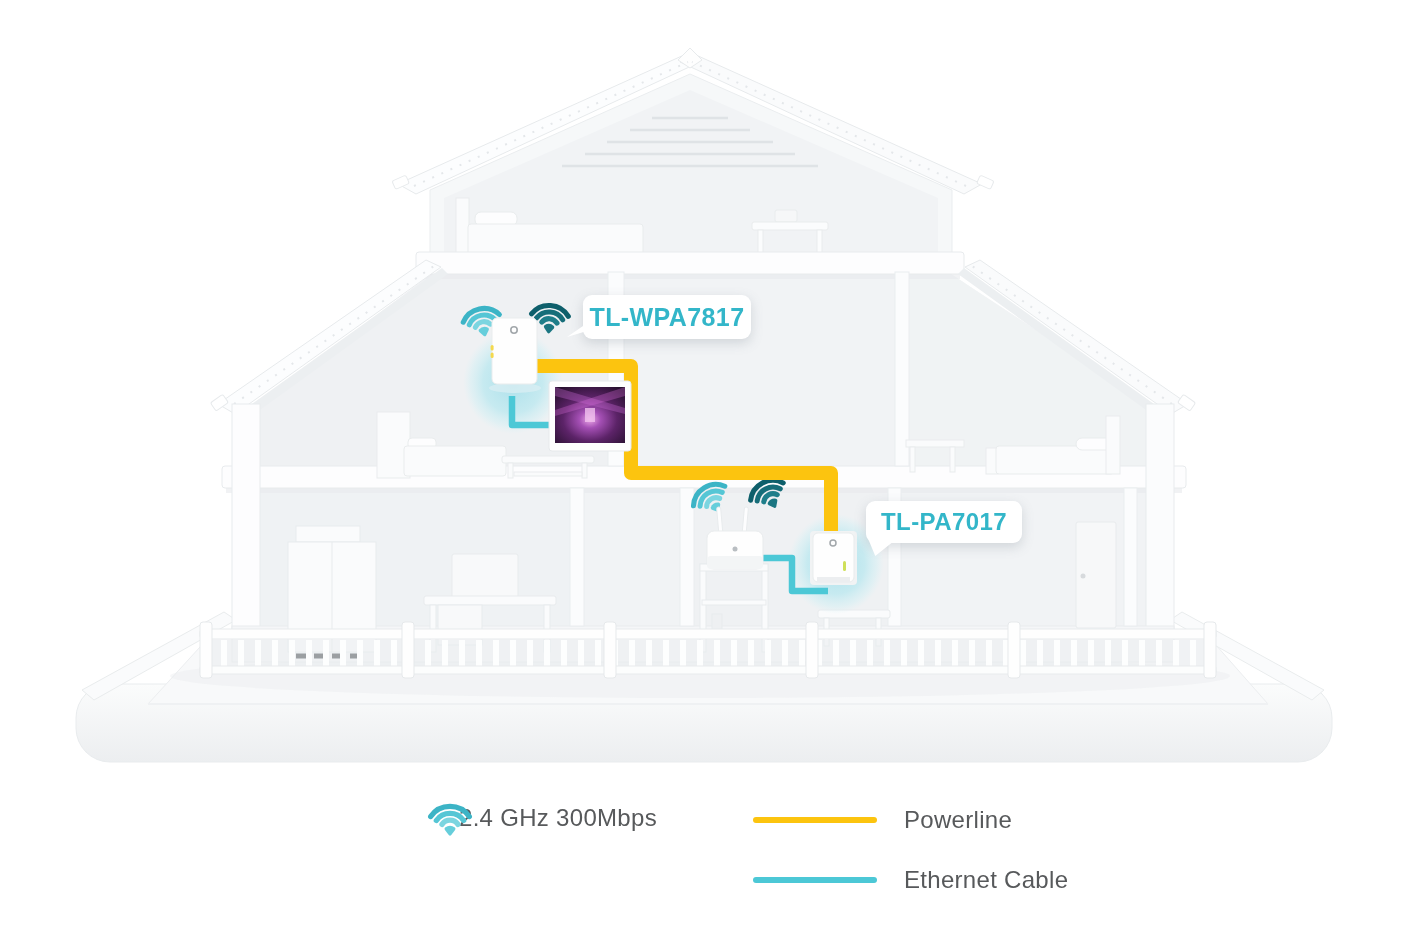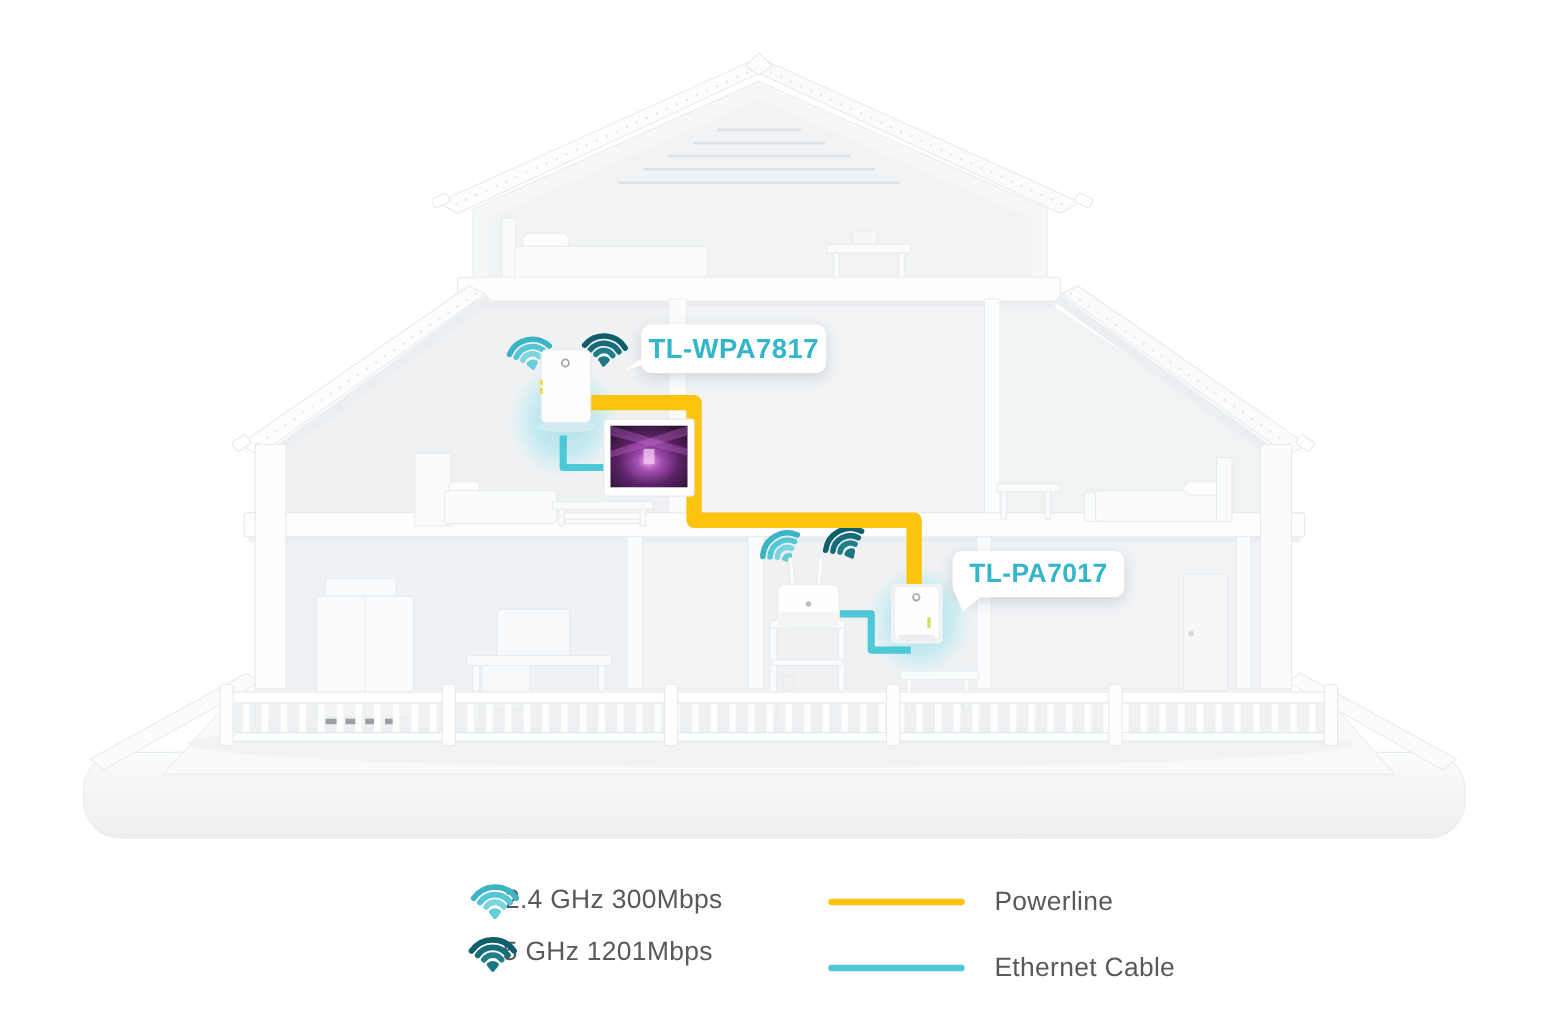--- a/index.html
+++ b/index.html
@@ -271,26 +271,20 @@
     <span>TL-PA7017</span>
   </div>
 
   <div class="legend-item leg-wifi" style="left:426px;top:798px;height:40px;">
     <svg class="leg-icon" width="48" height="42" viewBox="0 0 48 42">
       <use href="#wifiShape" class="wifi-light" transform="translate(24,32) scale(1.15)"></use>
     </svg>
     <span class="legend-label">2.4 GHz 300Mbps</span>
   </div>
 
-  <div class="legend-item leg-wifi" style="left:424px;top:846px;height:40px;">
-    <svg class="leg-icon" width="48" height="42" viewBox="0 0 48 42">
-      <use href="#wifiShape" class="wifi-dark" transform="translate(24,32) scale(1.15)"></use>
-    </svg>
-    <span class="legend-label">5 GHz 1201Mbps</span>
-  </div>
 
   <div class="legend-item leg-cable" style="left:753px;top:867px;height:26px;">
     <span class="swatch swatch-ethernet"></span>
     <span class="legend-label">Ethernet Cable</span>
   </div>
 
   <div class="legend-item leg-cable" style="left:753px;top:807px;height:26px;">
     <span class="swatch swatch-powerline"></span>
     <span class="legend-label">Powerline</span>
   </div>

